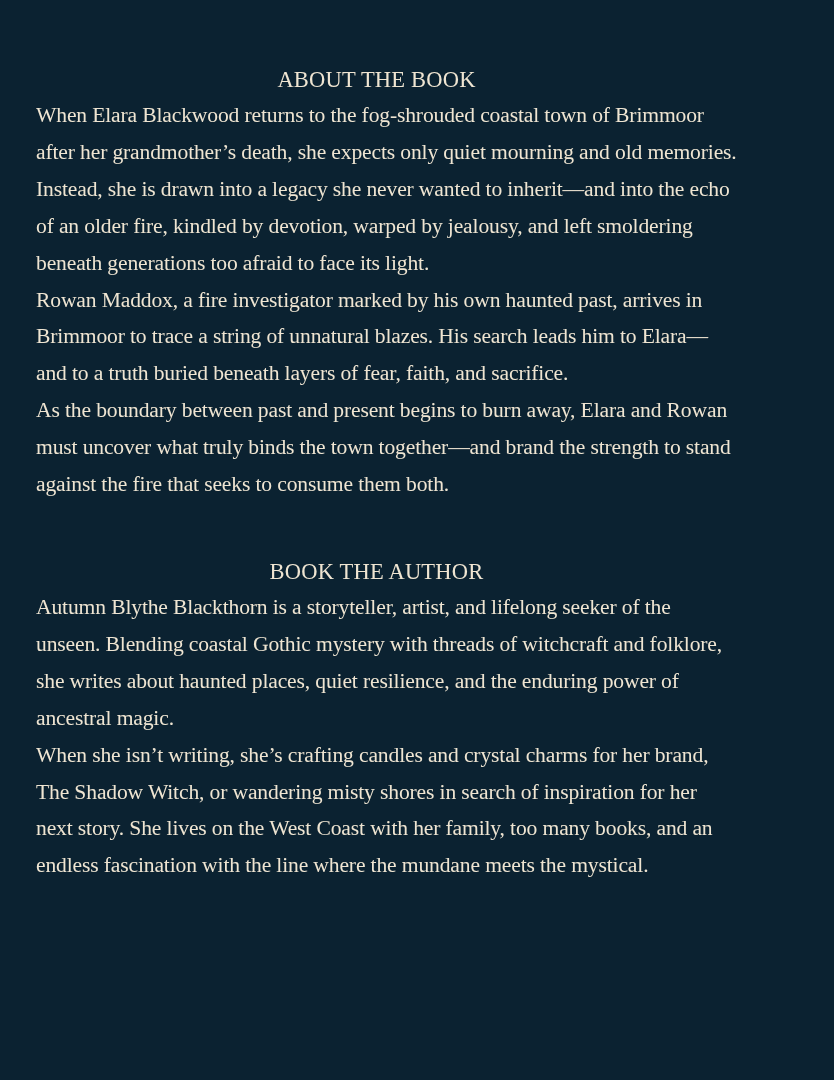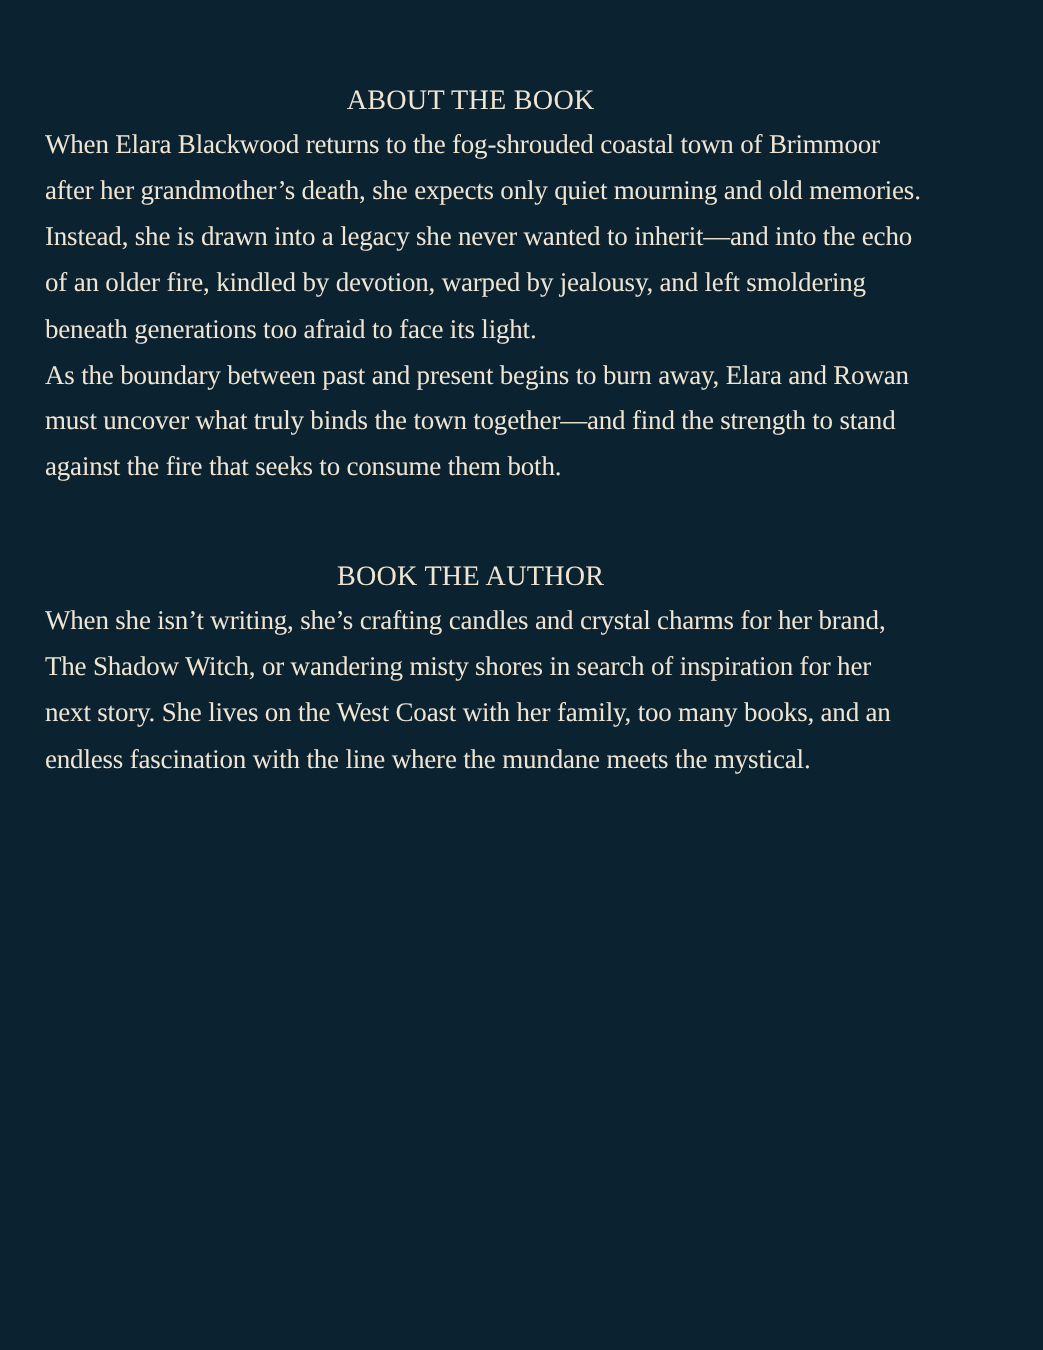--- a/index.html
+++ b/index.html
@@ -48,24 +48,26 @@
   </style>
 </head>
 <body style="background: rgb(11, 34, 49); color: rgb(239, 229, 210);">
 
 <div class="page">
 
   <section class="book-section">
     <h2 class="section-title book-title">ABOUT THE BOOK</h2>
     <div class="para-list">
       <p class="para">When Elara Blackwood returns to the fog-shrouded coastal town of Brimmoor after her grandmother’s death, she expects only quiet mourning and old memories. Instead, she is drawn into a legacy she never wanted to inherit—and into the echo of an older fire, kindled by devotion, warped by jealousy, and left smoldering beneath generations too afraid to face its light.</p>
-      <p class="para">As the boundary between past and present begins to burn away, Elara and Rowan must uncover what truly binds the town together—and find the strength to stand against the fire that seeks to consume them both.</p>
+      <p class="para">Rowan Maddox, a fire investigator marked by his own haunted past, arrives in Brimmoor to trace a string of unnatural blazes. His search leads him to Elara—and to a truth buried beneath layers of fear, faith, and sacrifice.</p>
+      <p class="para">As the boundary between past and present begins to burn away, Elara and Rowan must uncover what truly binds the town together—and brand the strength to stand against the fire that seeks to consume them both.</p>
     </div>
   </section>
 
   <section class="author-section">
     <h2 class="section-title">BOOK THE AUTHOR</h2>
     <div class="para-list">
+      <p class="para">Autumn Blythe Blackthorn is a storyteller, artist, and lifelong seeker of the unseen. Blending coastal Gothic mystery with threads of witchcraft and folklore, she writes about haunted places, quiet resilience, and the enduring power of ancestral magic.</p>
       <p class="para">When she isn’t writing, she’s crafting candles and crystal charms for her brand, The Shadow Witch, or wandering misty shores in search of inspiration for her next story. She lives on the West Coast with her family, too many books, and an endless fascination with the line where the mundane meets the mystical.</p>
     </div>
   </section>
 
 </div>
 
 </body></html>

